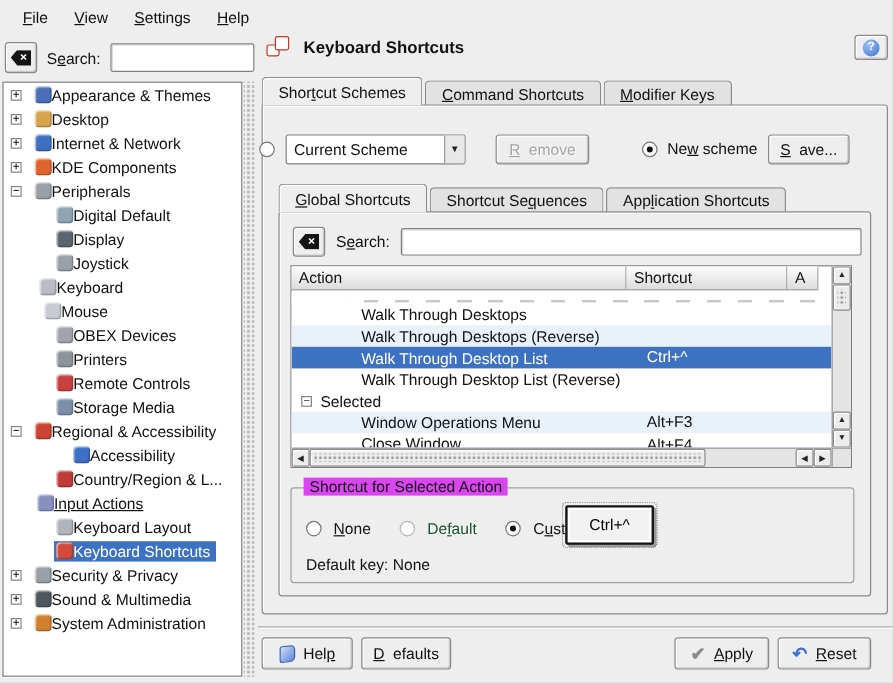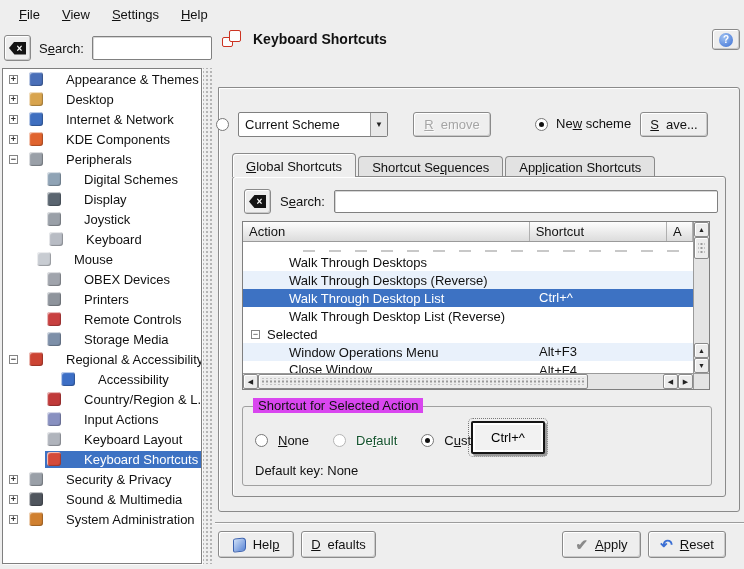--- a/index.html
+++ b/index.html
@@ -36,21 +36,21 @@
   .sidebar {
     position:absolute; left:2px; top:68px; width:200px; height:496px;
     background:#ffffff; border:1px solid #7f7f7f;
     box-shadow:1px 1px 0 #fbfbfb; overflow:hidden;
   }
   .splitter { position:absolute; left:203px; top:68px; width:9px; height:496px;
     background-image:radial-gradient(#b5b5b5 1px, transparent 1.4px); background-size:4px 4px; background-position:2px 2px; }
   .tree-row { display:flex; align-items:center; height:20px; white-space:nowrap; }
   .tree-row .expander { width:9px; height:9px; border:1px solid #848484; background:#fff; margin-right:9px; flex:0 0 auto;
     font-size:9px; line-height:7px; text-align:center; color:#333; font-weight:bold; }
-  .rowinner { display:flex; align-items:center; gap:23px; padding:1px 5px 1px 2px; }
+  .rowinner { display:flex; align-items:center; gap:0; padding:1px 5px 1px 2px; }
   .tree-row.selected .rowinner { background:#3d72c3; color:#fff; }
   .tico { width:14px; height:14px; border-radius:3px; flex:0 0 auto;
     box-shadow: inset 1px 1px 1px rgba(255,255,255,.7), inset -1px -1px 1px rgba(0,0,0,.25); }
   
   .main-header { position:absolute; left:222px; top:29px; display:flex; align-items:center; gap:9px; }
   .kbicon { position:relative; width:22px; height:19px; }
   .kbicon i { position:absolute; background:#fdfdfd; border:1px solid #cc3322; border-radius:2px; }
   .kbicon .k1 { left:0; top:8px; width:11px; height:10px; }
   .kbicon .k2 { left:7px; top:1px; width:12px; height:12px; }
   .main-title { font-size:14px; font-weight:bold; }
@@ -68,28 +68,28 @@
   .outer-frame { left:218px; top:87px; width:522px; height:425px; }
   .inner-tabs { left:232px; top:153px; }
   .inner-frame { left:232px; top:176px; width:494px; height:321px; border-radius:3px; }
   
   .scheme-row { position:absolute; left:216px; top:112px; width:506px; height:26px; }
   .combo { position:absolute; left:22px; top:0; width:150px; height:25px; background:#fff; border:1px solid #808080; border-radius:2px; display:flex; align-items:center; }
   .combo .val { flex:1; padding:0 6px; }
   .combo .arr { width:17px; height:100%; border-left:1px solid #9a9a9a; background:#e8e8e8; display:flex; align-items:center; justify-content:center; font-size:8px; color:#222; }
   
   .listview { position:absolute; left:242px; top:221px; width:468px; height:169px; background:#fff; border:1px solid #7f7f7f; }
-  .lv-head { position:absolute; left:0; top:0; right:16px; height:20px; display:flex; background:linear-gradient(#fdfdfd,#dcdcdc); border-bottom:1px solid #9a9a9a; }
+  .lv-head { position:absolute; left:0; top:0; right:27px; height:20px; display:flex; background:linear-gradient(#fdfdfd,#dcdcdc); border-bottom:1px solid #9a9a9a; }
   .lv-head .hc { padding:2px 6px; border-right:1px solid #b0b0b0; overflow:hidden; white-space:nowrap; }
   .lv-body { position:absolute; left:0; top:21px; right:16px; bottom:16px; overflow:hidden; background:#fff; }
   .lv-row { position:relative; height:18px; display:flex; align-items:center; white-space:nowrap; }
   .lv-row.alt { background:#e9f1fb; }
   .lv-row.selected { background:#3d72c3; color:#fff; }
   .lv-row .expander { width:9px; height:9px; border:1px solid #848484; background:#fff; margin:0 7px 0 8px; font-size:9px; line-height:7px; text-align:center; color:#333; flex:0 0 auto; }
-  .lv-row .ind1 { padding-left:46px; }
+  .lv-row .ind1 { padding-left:58px; }
   .lv-row .sc { position:absolute; left:296px; top:1px; }
   .lv-row.partial { height:13px; overflow:hidden; align-items:flex-start; }
   .lv-row.partial > span { line-height:18px; }
   .clipstrip { height:10px; background:repeating-linear-gradient(90deg, transparent 0 14px, #c8c8c8 14px 26px) 46px 7px / 420px 2px no-repeat #fff; }
   
   .vsb { position:absolute; right:0; top:0; bottom:16px; width:16px; background:#e4e4e4; border-left:1px solid #9a9a9a; display:flex; flex-direction:column; }
   .hsb { position:absolute; left:0; bottom:0; right:16px; height:16px; background:#e4e4e4; border-top:1px solid #9a9a9a; display:flex; }
   .sbcorner { position:absolute; right:0; bottom:0; width:16px; height:16px; background:#e4e4e4; border-left:1px solid #9a9a9a; border-top:1px solid #9a9a9a; }
   .sb-btn { background:#ececec; border:1px solid #8a8a8a; border-radius:2px; box-shadow:inset 1px 1px 0 #fff;
     display:flex; align-items:center; justify-content:center; font-size:7px; color:#222; flex:0 0 auto; }
@@ -171,36 +171,36 @@
       <div class="tree-row" style="padding-left: 6px;">
         <span class="expander">−</span>
         <span class="rowinner">
           <span class="tico" style="background: rgb(154, 160, 168);"></span>
           <span>Peripherals</span>
         </span>
       </div>
       <div class="tree-row" style="padding-left: 42px;">
         <span class="rowinner">
           <span class="tico" style="background: rgb(143, 163, 181);"></span>
-          <span>Digital Schemes</span>
+          <span>Digital Default</span>
         </span>
       </div>
       <div class="tree-row" style="padding-left: 42px;">
         <span class="rowinner">
           <span class="tico" style="background: rgb(90, 101, 112);"></span>
           <span>Display</span>
         </span>
       </div>
       <div class="tree-row" style="padding-left: 42px;">
         <span class="rowinner">
           <span class="tico" style="background: rgb(154, 160, 168);"></span>
           <span>Joystick</span>
         </span>
       </div>
-      <div class="tree-row" style="padding-left: 44px;">
+      <div class="tree-row" style="padding-left: 28px;">
         <span class="rowinner">
           <span class="tico" style="background: rgb(184, 188, 196);"></span>
           <span>Keyboard</span>
         </span>
       </div>
       <div class="tree-row" style="padding-left: 32px;">
         <span class="rowinner">
           <span class="tico" style="background: rgb(200, 204, 210);"></span>
           <span>Mouse</span>
         </span>
@@ -241,21 +241,21 @@
           <span class="tico" style="background: rgb(61, 111, 198);"></span>
           <span>Accessibility</span>
         </span>
       </div>
       <div class="tree-row" style="padding-left: 42px;">
         <span class="rowinner">
           <span class="tico" style="background: rgb(192, 58, 58);"></span>
           <span>Country/Region &amp; L...</span>
         </span>
       </div>
-      <div class="tree-row" style="padding-left: 42px;">
+      <div class="tree-row" style="padding-left: 26px; text-decoration: underline;">
         <span class="rowinner">
           <span class="tico" style="background: rgb(136, 144, 192);"></span>
           <span>Input Actions</span>
         </span>
       </div>
       <div class="tree-row" style="padding-left: 42px;">
         <span class="rowinner">
           <span class="tico" style="background: rgb(176, 180, 188);"></span>
           <span>Keyboard Layout</span>
         </span>
@@ -294,20 +294,25 @@
     <span class="kbicon">
         <i class="k1"></i>
         <i class="k2"></i>
       </span>
     <span class="main-title">Keyboard Shortcuts</span>
   </div>
   <button class="btn helpbtn">
     <span class="qmark">?</span>
   </button>
 
+  <div class="tabbar outer-tabs">
+      <span class="tab active">Shor<u>t</u>cut Schemes</span>
+      <span class="tab"><u>C</u>ommand Shortcuts</span>
+      <span class="tab"><u>M</u>odifier Keys</span>
+    </div>
   <div class="frame outer-frame"></div>
 
   <div class="scheme-row">
     <span class="radio" style="position:absolute;left:0;top:6px;"></span>
     <div class="combo">
       <span class="val">Current Scheme</span>
       <span class="arr">▼</span>
     </div>
     <button class="btn disabled" style="position:absolute;left:197px;top:0;width:78px;height:25px;"><u>R</u>emove</button>
     <span class="radio on" style="position:absolute;left:319px;top:6px;"></span>

